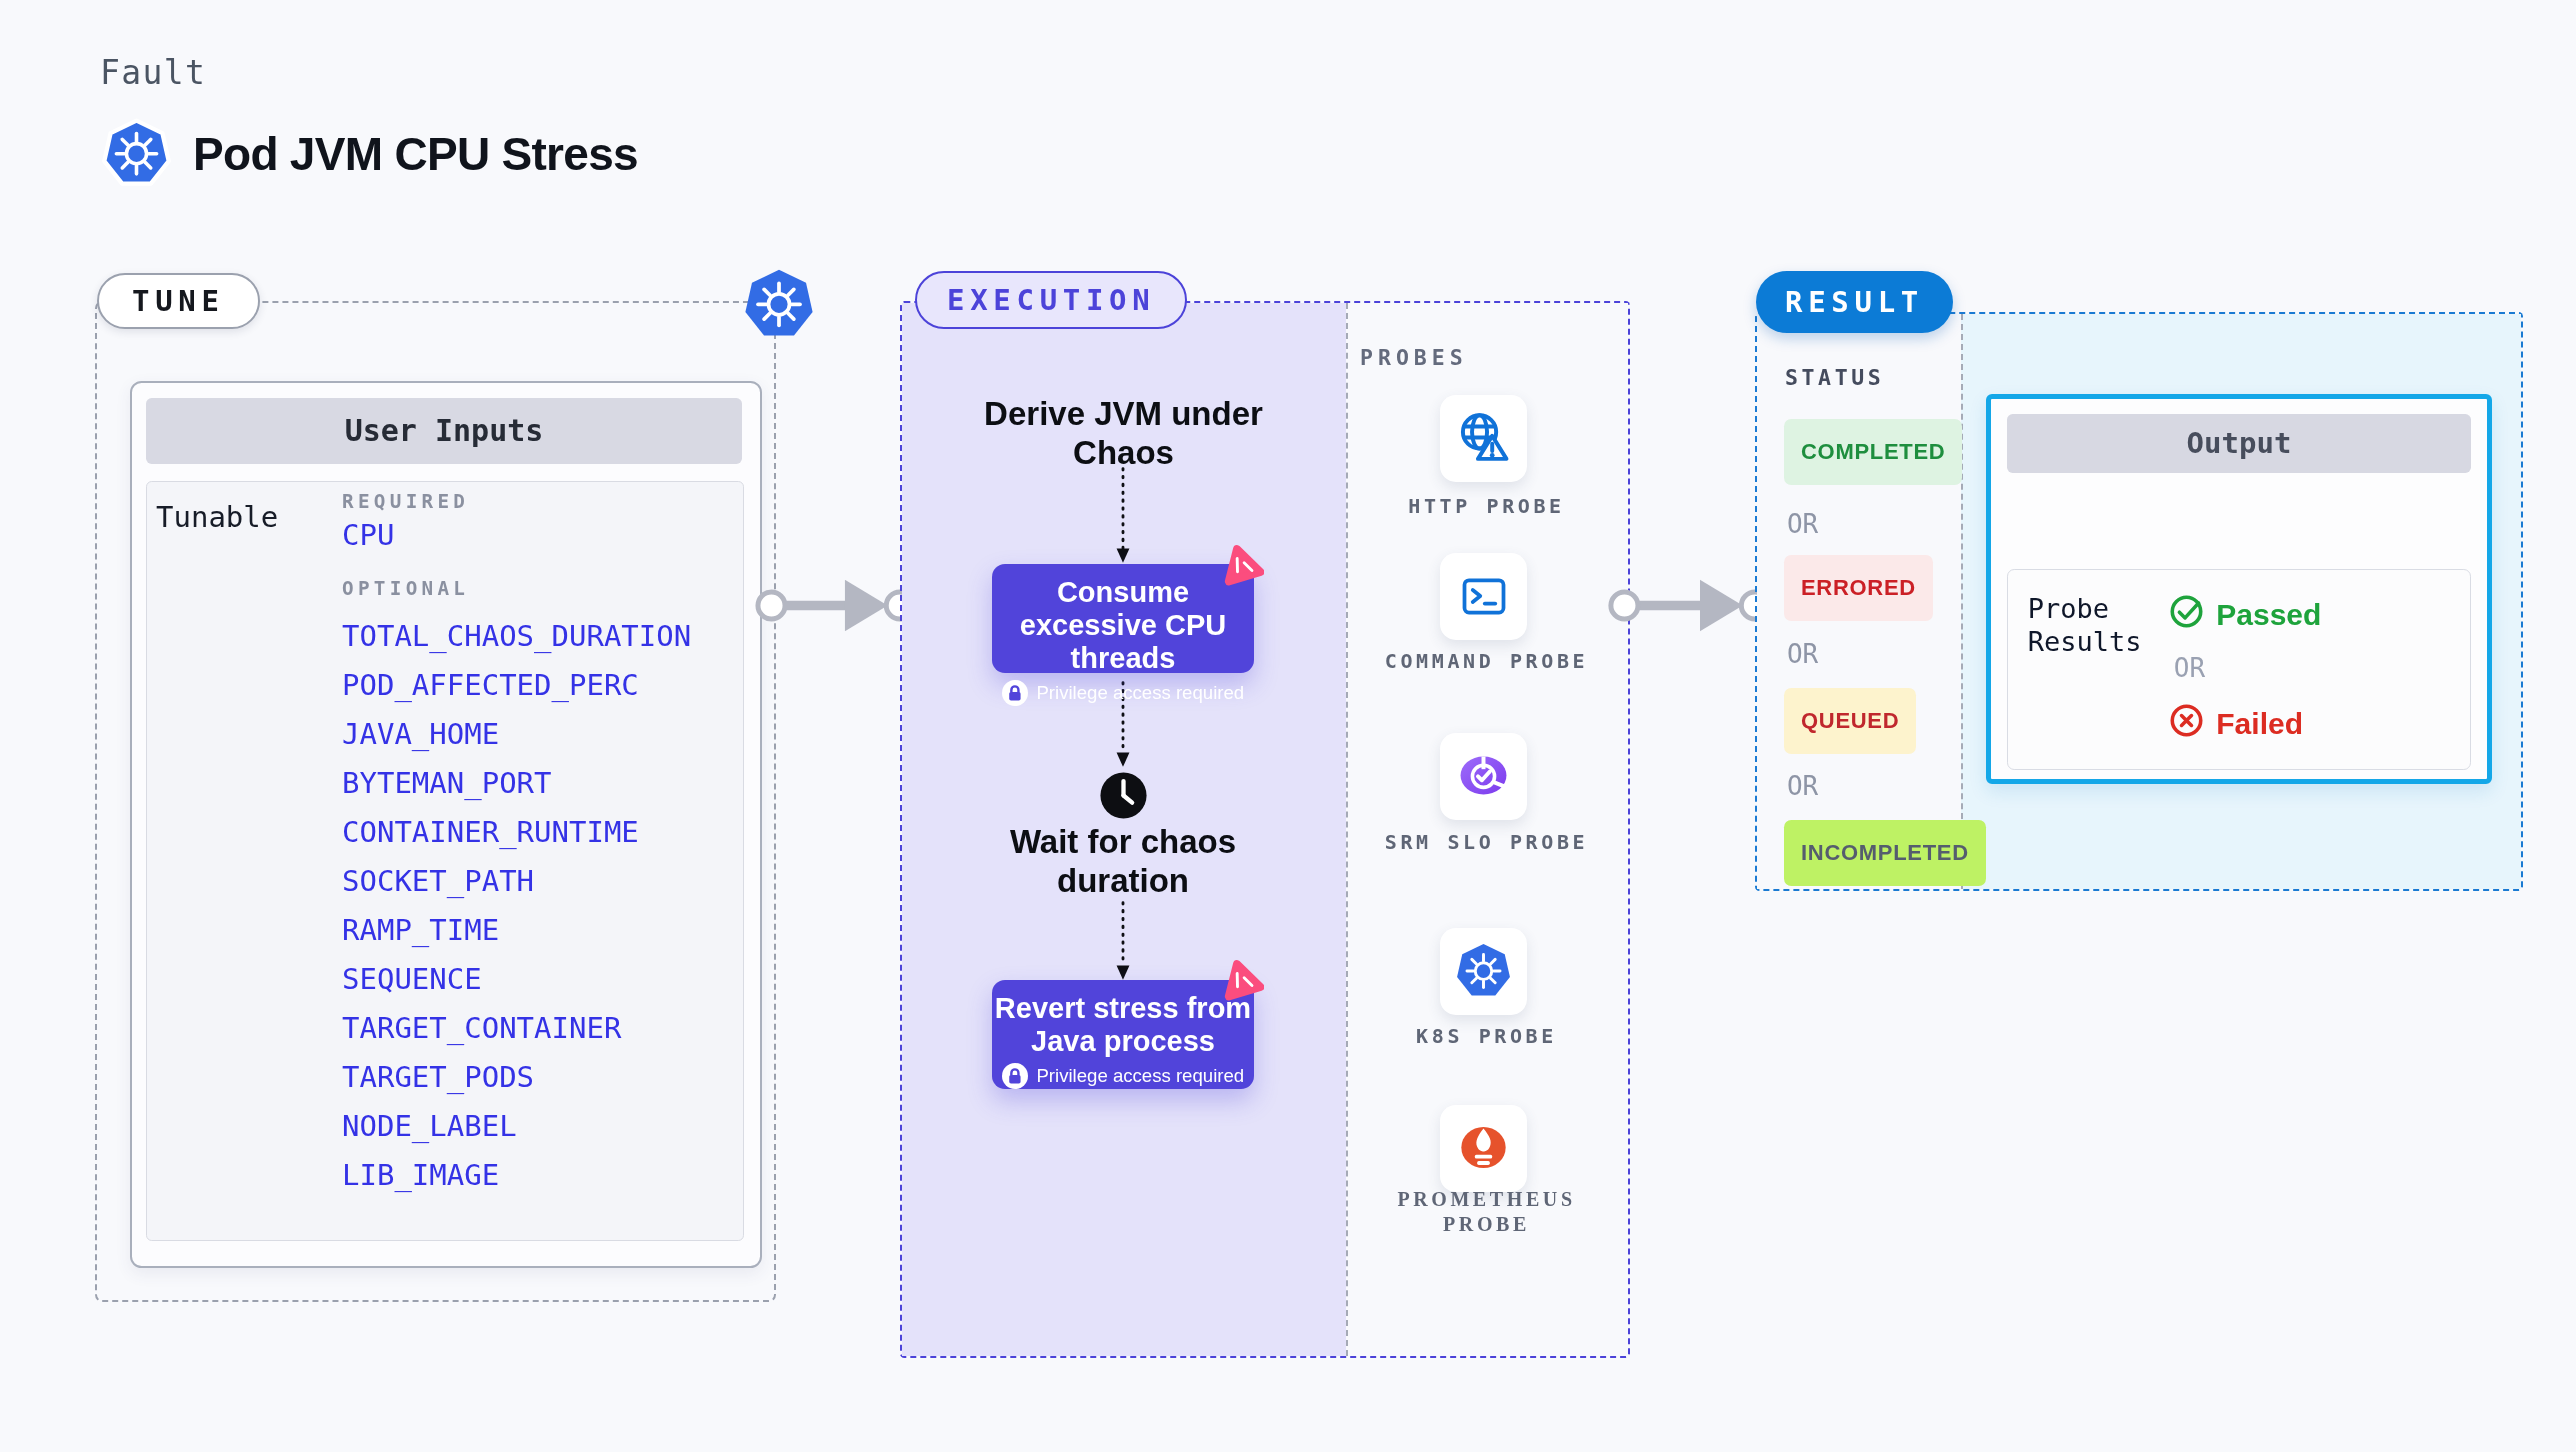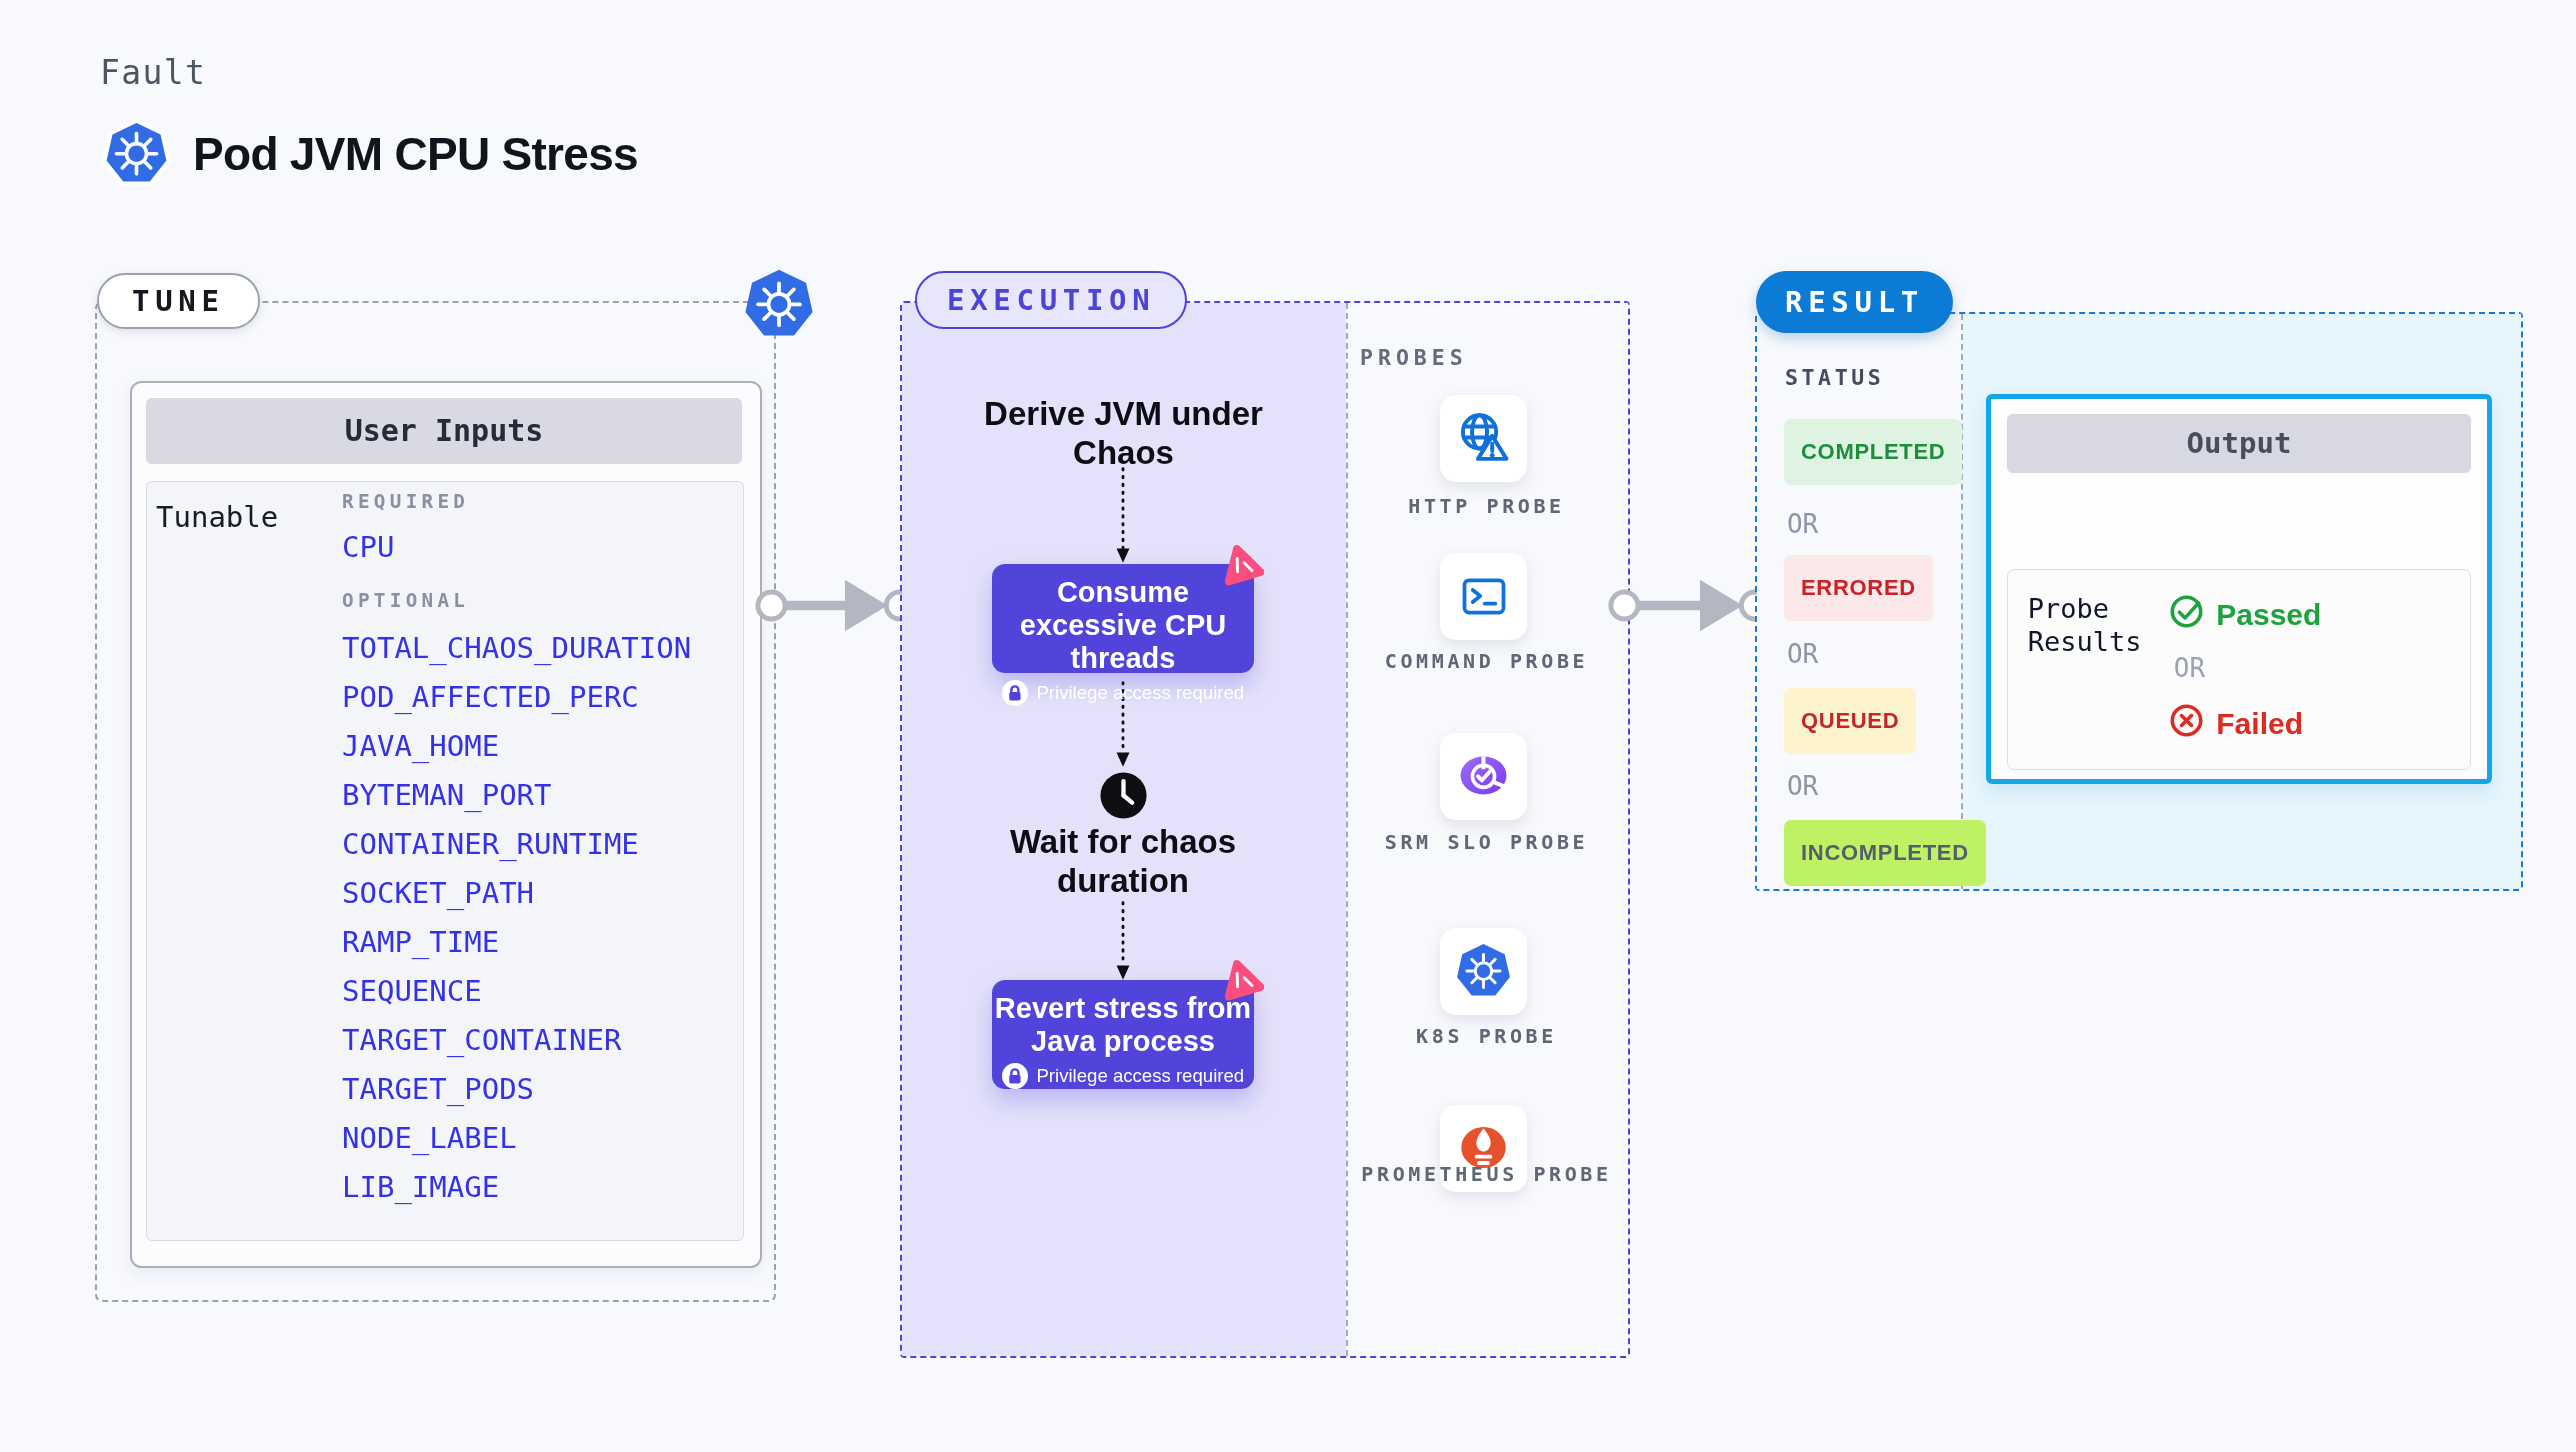--- a/index.html
+++ b/index.html
@@ -22,21 +22,21 @@
   .corner-k8s{left:743px;top:266px;z-index:3;}
   .ui-card{left:130px;top:381px;width:628px;height:883px;background:#fcfcfe;border:2.1px solid #a9afbc;
            border-radius:11.5px;box-shadow:0 5.7px 15.8px rgba(60,70,110,.08);}
   .ui-header{left:146px;top:398px;width:596px;height:66px;background:#d8d9e3;border-radius:5.7px;
              font-weight:700;font-size:30px;color:#262b36;text-align:center;line-height:66px;}
   .ui-panel{left:146px;top:481px;width:596px;height:758px;background:#f4f5f9;border:1.4px solid #d9dbe3;border-radius:5.7px;}
   .tunable{left:156px;top:500px;font-size:29px;color:#171c28;}
   .params{left:342px;top:490px;display:flex;flex-direction:column;align-items:flex-start;}
   .param-head{font-family:"DejaVu Sans Mono",monospace;font-weight:700;font-size:19.3px;letter-spacing:4.3px;color:#8a90a0;}
   .param{font-family:"DejaVu Sans Mono",monospace;font-size:29px;color:#3432e6;line-height:29px;}
-  .mb34{margin-bottom:20px;}.mb38{margin-bottom:27px;}.mb30{margin-bottom:21.5px;}.mb28{margin-bottom:20px;}
+  .mb34{margin-bottom:8px;}.mb38{margin-bottom:27px;}.mb30{margin-bottom:21.5px;}.mb28{margin-bottom:20px;}
 
   
   .exec-box{left:900px;top:301px;width:726px;height:1053px;border:2.9px dashed #4c43d9;border-radius:4.3px;}
   .flow-bg{left:0;top:0;bottom:0;width:444px;background:#e4e2fa;}
   .probes-bg{left:444px;top:0;bottom:0;right:0;background:#f8f9fc;border-left:2.1px dashed #a5aab6;}
   .exec-pill{left:915px;top:271px;height:54px;padding:0 30px;background:#e8e6fc;border:2.9px solid #4c43d9;
              border-radius:33px;font-weight:700;font-size:29px;letter-spacing:5.7px;color:#4c43d9;line-height:54px;z-index:3;}
   .step-text{width:301px;text-align:center;font-weight:800;font-size:33px;line-height:39px;color:#0c0e13;}
   .step-derive{left:973px;top:394px;}
   .step-wait{left:1001px;top:822px;width:244px;}
@@ -319,21 +319,21 @@
   <div class="abs probe-card" style="top:1105px;">
     <span>
       <svg width="57" height="57" viewBox="0 0 72 72">
         <ellipse cx="36" cy="36" rx="28" ry="26" fill="#e6522c"></ellipse>
         <path d="M36 12 C44 22 47 28 44 35 C42 40 38 41 36 41 C34 41 30 40 28 35 C25 28 29 21 36 12 Z" fill="#ffffff"></path>
         <rect x="25" y="45" width="22" height="5" rx="2" fill="#ffffff"></rect>
         <rect x="28" y="53" width="16" height="5" rx="2" fill="#ffffff"></rect>
       </svg>
     </span>
   </div>
-  <div class="abs probe-label" style="top:1162px;">PROMETHEUS PROBE</div>
+  <div class="abs probe-label" style="top:1187px;font-family:Liberation Serif, serif;">PROMETHEUS PROBE</div>
 
   <span class="abs" style="left:1605px;top:572px;">
     <svg width="170" height="67" viewBox="0 0 238 94">
       <line x1="44" y1="47" x2="137" y2="47" stroke="#b4b7c2" stroke-width="13"></line>
       <polygon points="133,11 133,83 193,47" fill="#b4b7c2"></polygon>
       <circle cx="27" cy="47" r="19" fill="#ffffff" stroke="#b4b7c2" stroke-width="7"></circle>
       <circle cx="210" cy="47" r="19" fill="#ffffff" stroke="#b4b7c2" stroke-width="7"></circle>
     </svg>
   </span>
 

